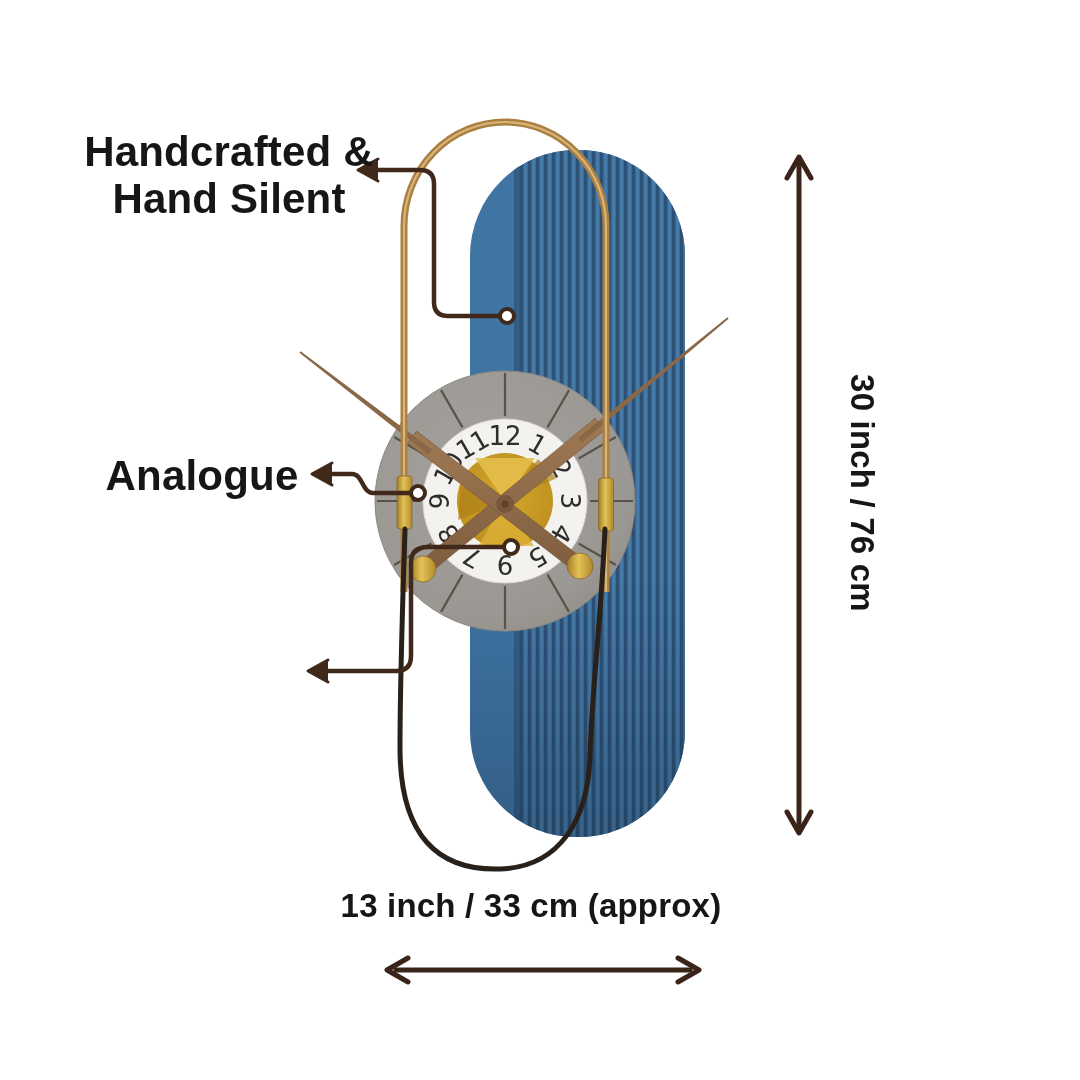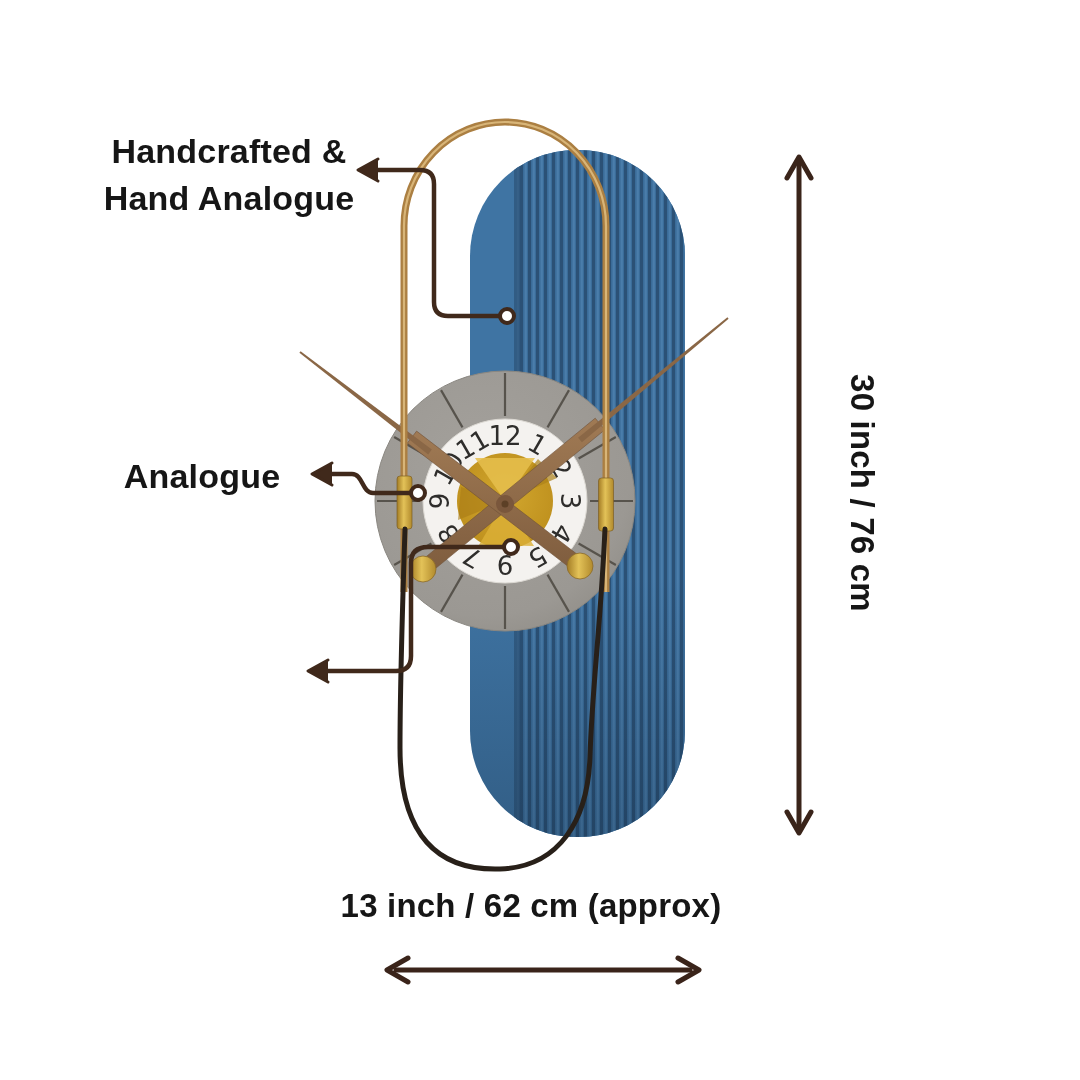--- a/index.html
+++ b/index.html
@@ -3,21 +3,21 @@
 <meta charset="utf-8">
 <style>
   html,body{margin:0;padding:0;background:#ffffff;}
   .canvas{
     position:relative;width:1080px;height:1080px;background:#ffffff;overflow:hidden;
     font-family:"Liberation Sans","DejaVu Sans",sans-serif;
   }
   .svg-layer{position:absolute;left:0;top:0;width:1080px;height:1080px;}
   .label{
     position:absolute;color:#161616;font-weight:700;text-align:center;
-    font-size:34px;line-height:47px;letter-spacing:0.2px;
+    font-size:42px;line-height:47px;letter-spacing:0.2px;
   }
   .label .ln{display:block;}
   .label-handcrafted{left:59px;top:128px;width:340px;}
   .label-analogue{left:52px;top:456px;width:300px;line-height:40px;}
   .label-silent{left:62px;top:629px;width:340px;line-height:48px;}
   .label-width{left:331px;top:886px;width:400px;font-size:33px;line-height:40px;}
   .label-height{
     left:712px;top:473px;width:300px;font-size:33px;line-height:40px;
     transform:rotate(90deg);transform-origin:50% 50%;
   }
@@ -168,25 +168,25 @@
 
     <g stroke="#3a241a" stroke-width="5" fill="none" stroke-linecap="round" stroke-linejoin="round">
       <line x1="396" y1="970" x2="690" y2="970"></line>
       <polyline points="408,958 387,970 408,982"></polyline>
       <polyline points="678,958 699,970 678,982"></polyline>
     </g>
   </svg>
 
   <div class="label label-handcrafted">
     <span class="ln">Handcrafted &amp;</span>
-    <span class="ln">Hand Analogue</span>
+    <span class="ln">Hand Silent</span>
   </div>
 
   <div class="label label-analogue">Analogue</div>
 
   <div class="label label-silent">
   </div>
 
   <div class="label label-height">30 inch / 76 cm</div>
 
-  <div class="label label-width">13 inch / 62 cm (approx)</div>
+  <div class="label label-width">13 inch / 33 cm (approx)</div>
 
 </div>
 
 </body></html>

